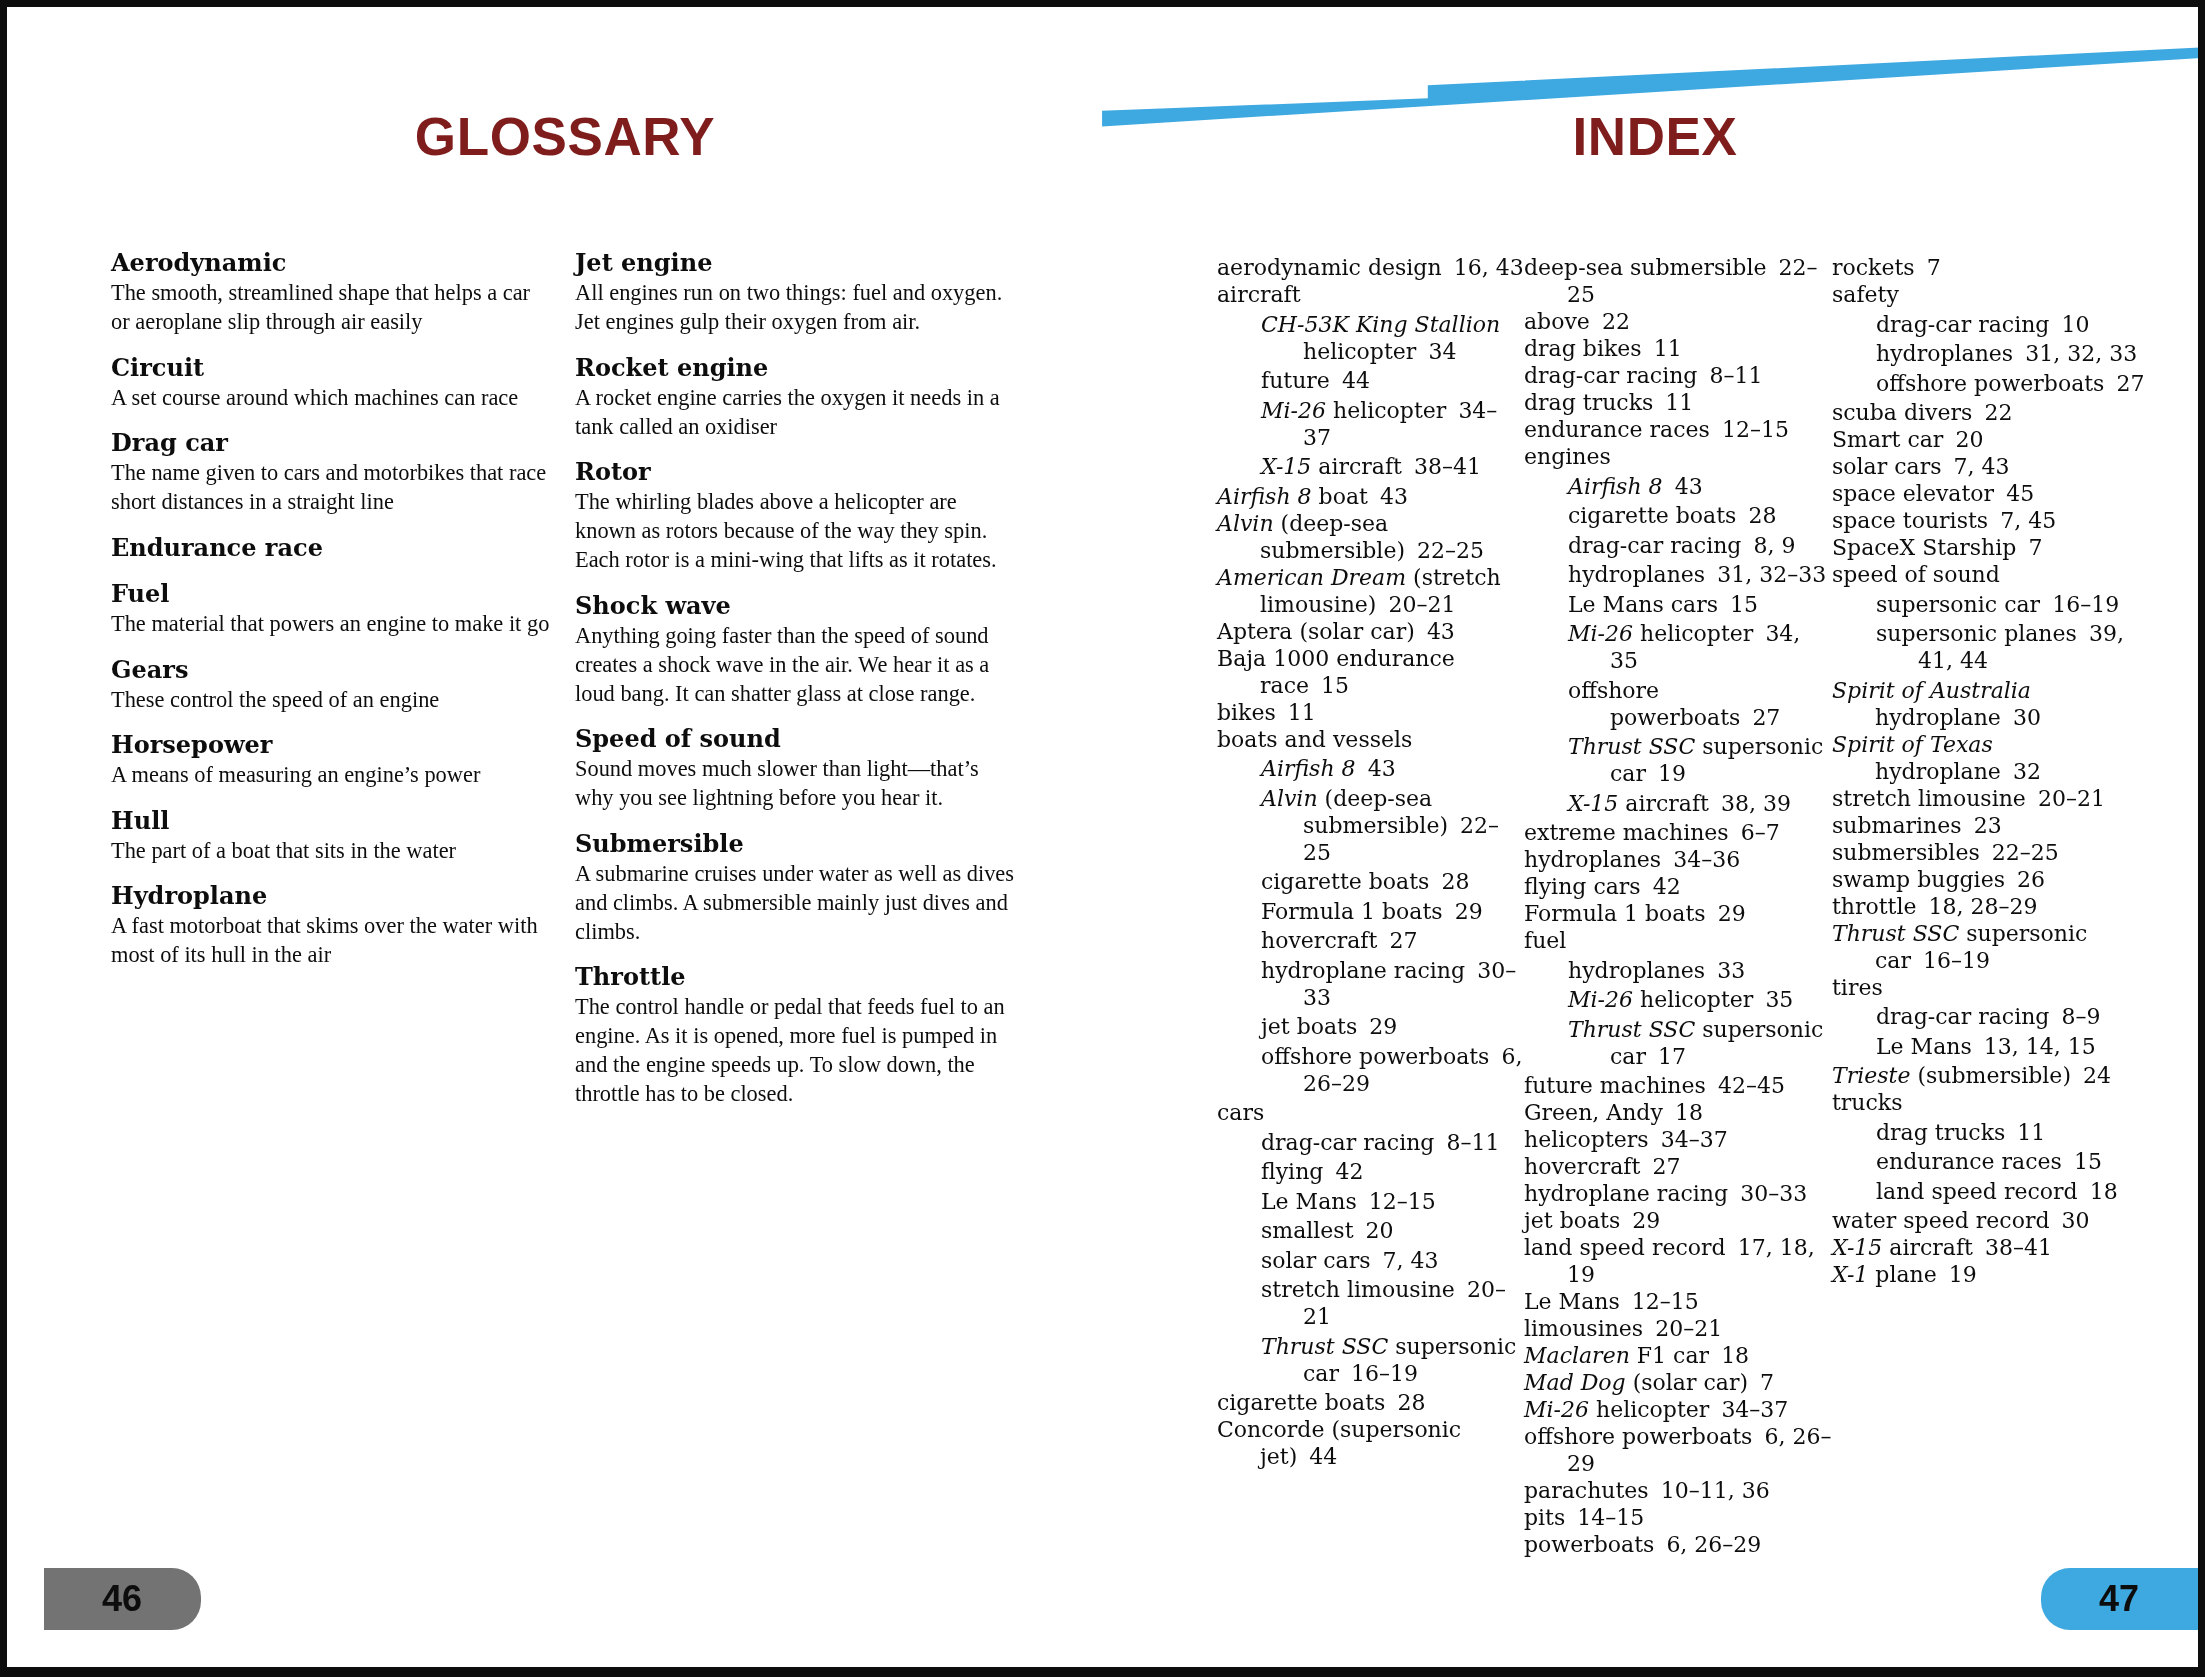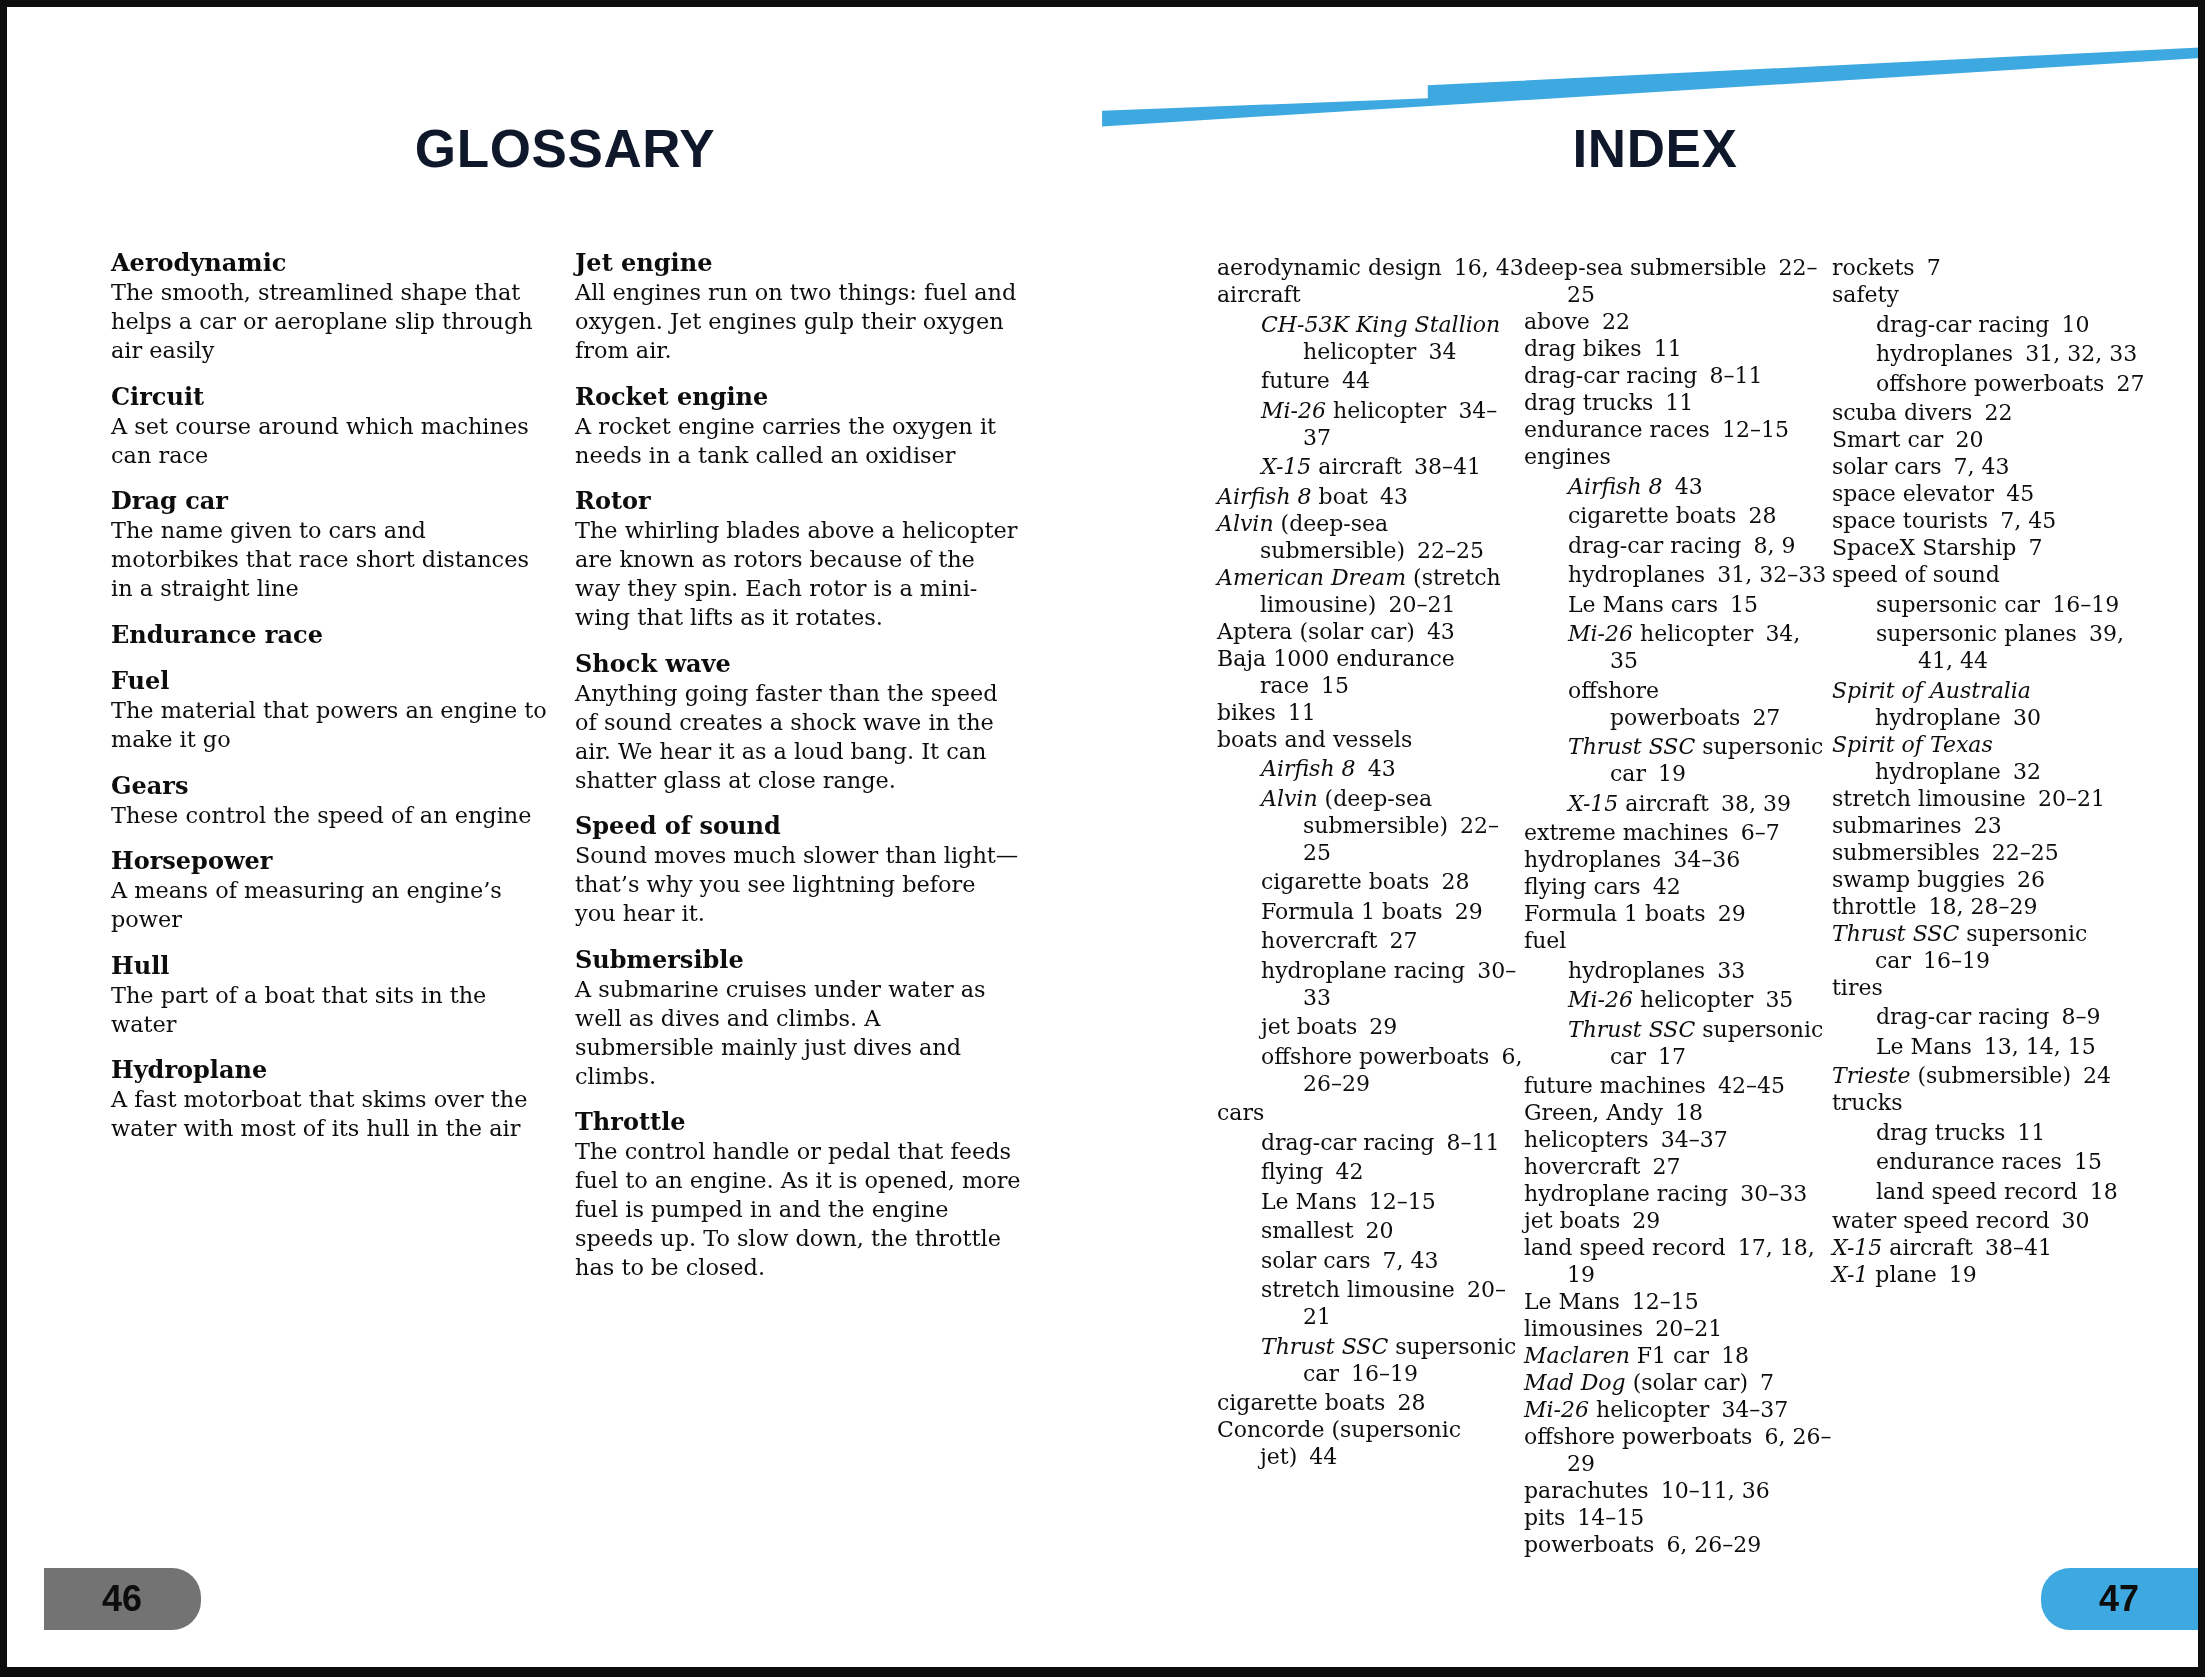--- a/index.html
+++ b/index.html
@@ -15,32 +15,32 @@
     position:absolute;inset:0;
     border:7.5px solid #0d0d0d;
     border-bottom-width:10.6px;
     pointer-events:none;
     z-index:40;
   }
   .page-title{
     position:absolute;top:106px;
     font-family:"Liberation Sans", sans-serif;
     font-weight:700;font-size:53px;letter-spacing:0.6px;
-    text-align:center;color:#0f172a;z-index:10;margin-top:12px;
+    text-align:center;color:#7f1d1d;z-index:10;
   }
   #glossary-title{left:111px;width:908px;}
   #index-title{left:1181px;width:948px;}
 
   
   .g-col{position:absolute;top:247px;font-size:22.4px;line-height:29px;}
   #glossary-col-0{left:111px;width:442px;}
   #glossary-col-1{left:575px;width:447px;}
   .g-entry{margin-bottom:15.5px;}
   .g-term{font-weight:700;font-size:24px;line-height:31px;}
-  .g-def{font-size:22.4px;}
+  .g-def{font-size:22.4px;font-family:Liberation Serif, serif;}
 
   
   .ix-col{position:absolute;top:254px;font-size:22px;line-height:27px;}
   #index-col-0{left:1217px;width:308px;}
   #index-col-1{left:1524px;width:308px;}
   #index-col-2{left:1832px;width:324px;}
   .ix-entry{padding-left:43px;text-indent:-43px;}
   .ix-entry.lvl1{padding-left:86px;text-indent:-42px;margin:2.5px 0;}
   .ix-pg{margin-left:0.55em;}
   .ix-entry i{font-style:italic;}

